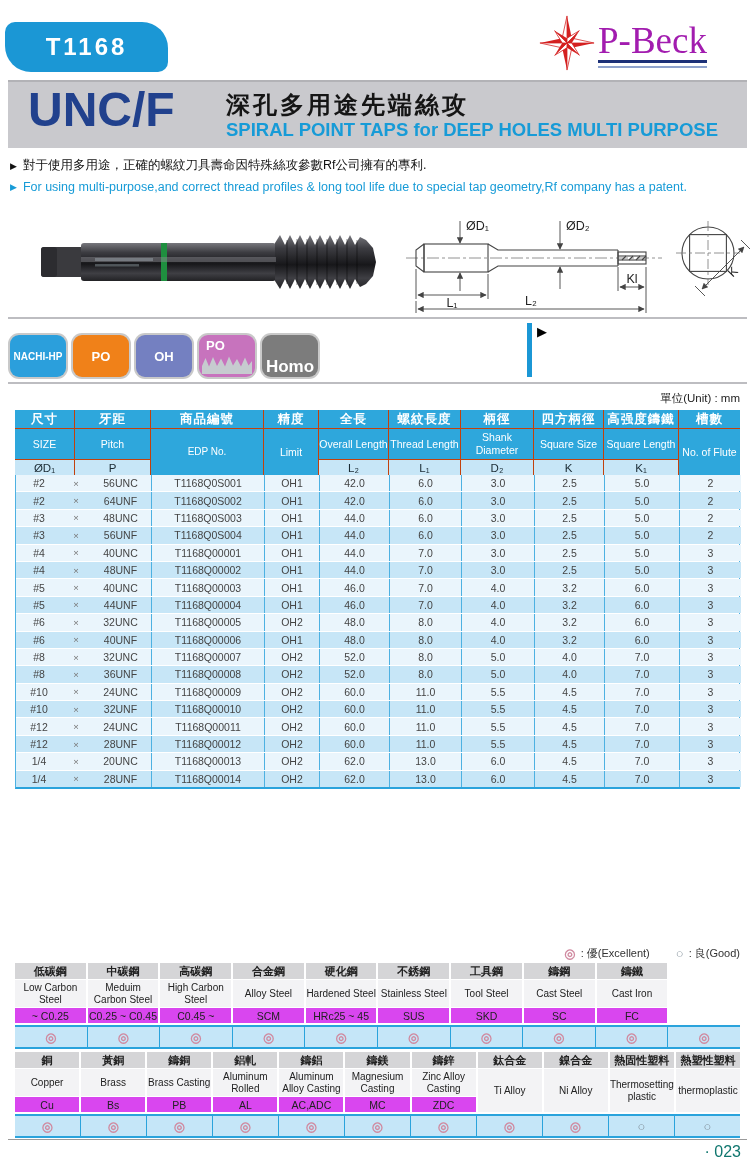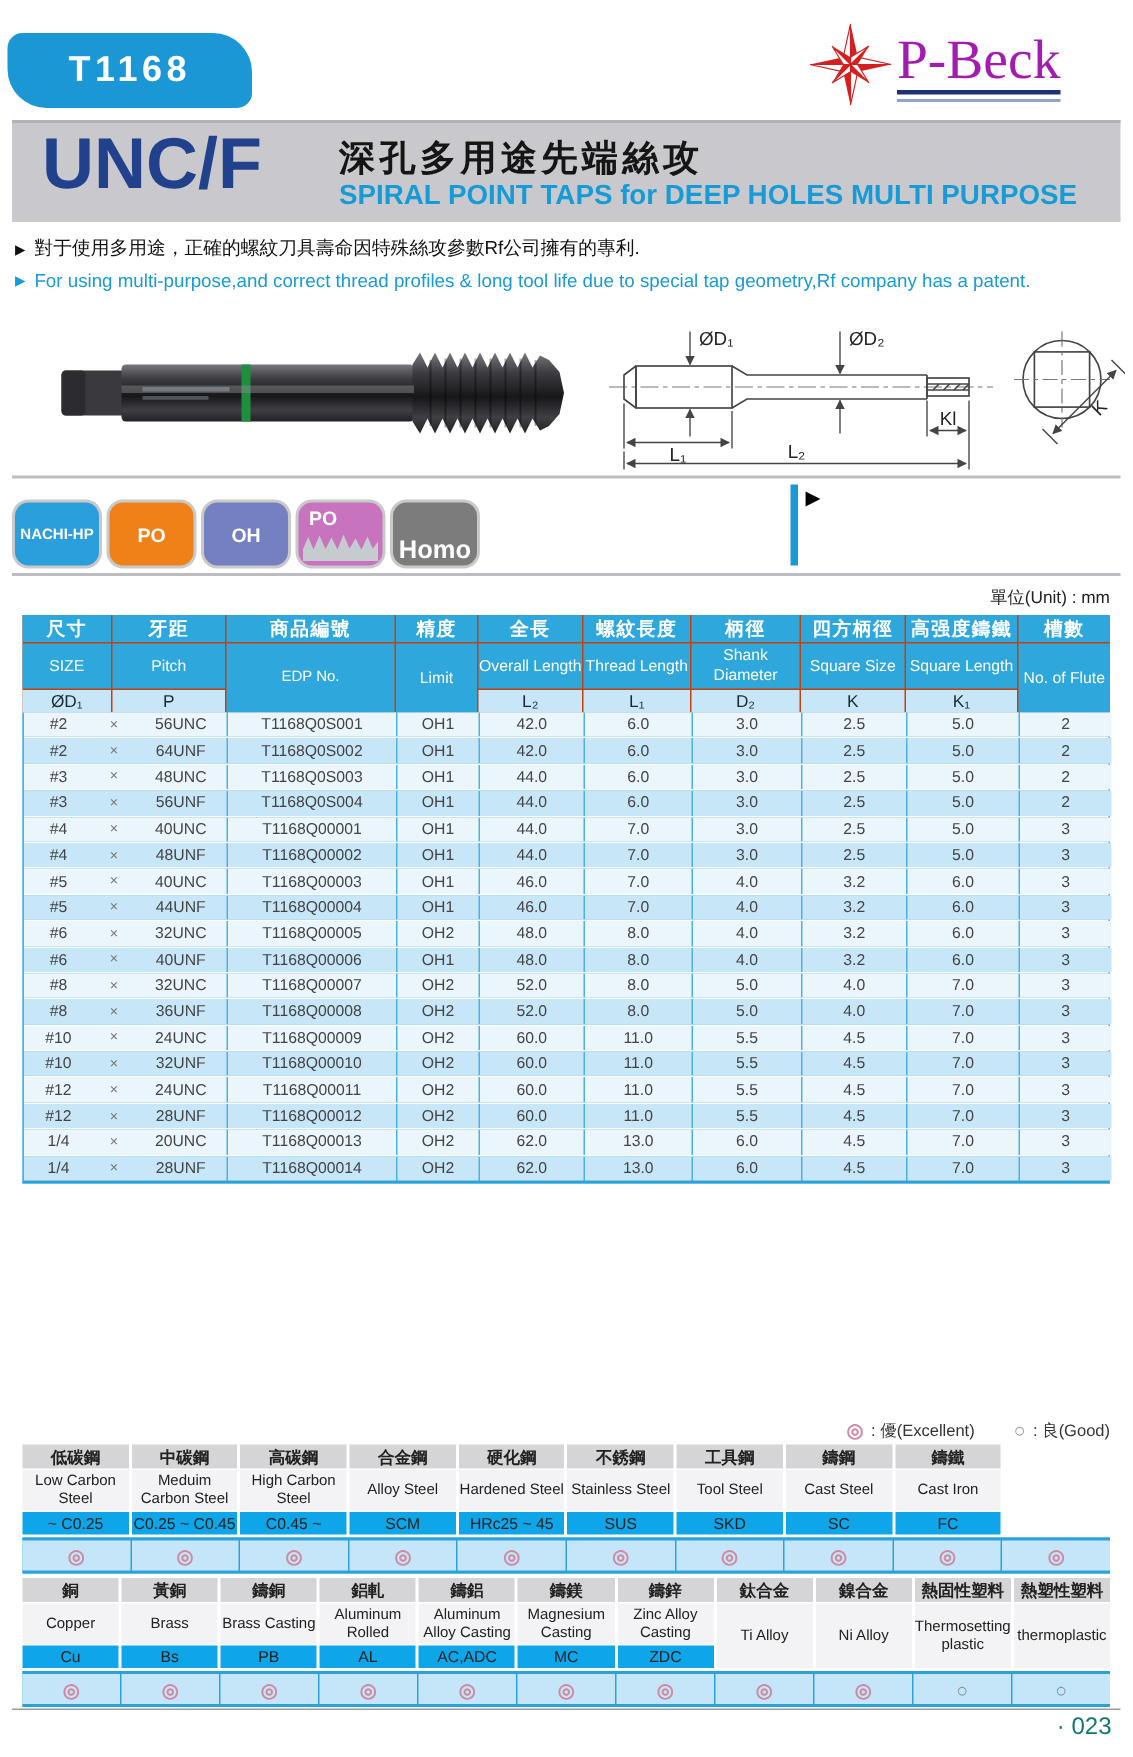--- a/index.html
+++ b/index.html
@@ -76,21 +76,21 @@
   .sym-ex{color:#d08aa0;font-size:13px;font-weight:bold;}
   .sym-good{color:#8a97a0;font-size:13px;}
   .legend .sep{width:16px;}
   .mat{position:absolute;left:15px;width:725px;}
   .mat1{top:963px;} .mat2{top:1052px;}
   .mat-head{display:grid;gap:0 2px;}
   .mat-col{display:flex;flex-direction:column;gap:1px;}
   .m-zh{height:16px;background:#d5d5d7;font-weight:bold;font-size:11px;display:flex;align-items:center;justify-content:center;color:#222;}
   .m-en{height:27px;background:#f3f3f5;font-size:10px;display:flex;align-items:center;justify-content:center;text-align:center;line-height:1.12;color:#222;}
   .m-en.tall{height:43px;}
-  .m-code{height:15px;background:#0ea5e9;font-size:10.5px;display:flex;align-items:center;justify-content:center;color:#222;}
+  .m-code{height:15px;background:#d946ef;font-size:10.5px;display:flex;align-items:center;justify-content:center;color:#222;}
   .mat-vals{display:grid;gap:0 1px;background:#2aa3dc;border-top:2px solid #2aa3dc;border-bottom:2px solid #2aa3dc;margin-top:2px;}
   .m-val{height:20px;background:#c5e6f8;display:flex;align-items:center;justify-content:center;font-size:13px;}
   .m-val.ex{color:#d08aa0;font-weight:bold;}
   .m-val.good{color:#7e8a94;}
 
   .pagenum{position:absolute;right:14px;top:1143px;font-size:16px;color:#0f766e;}
 </style>
 </head>
 <body>
 

